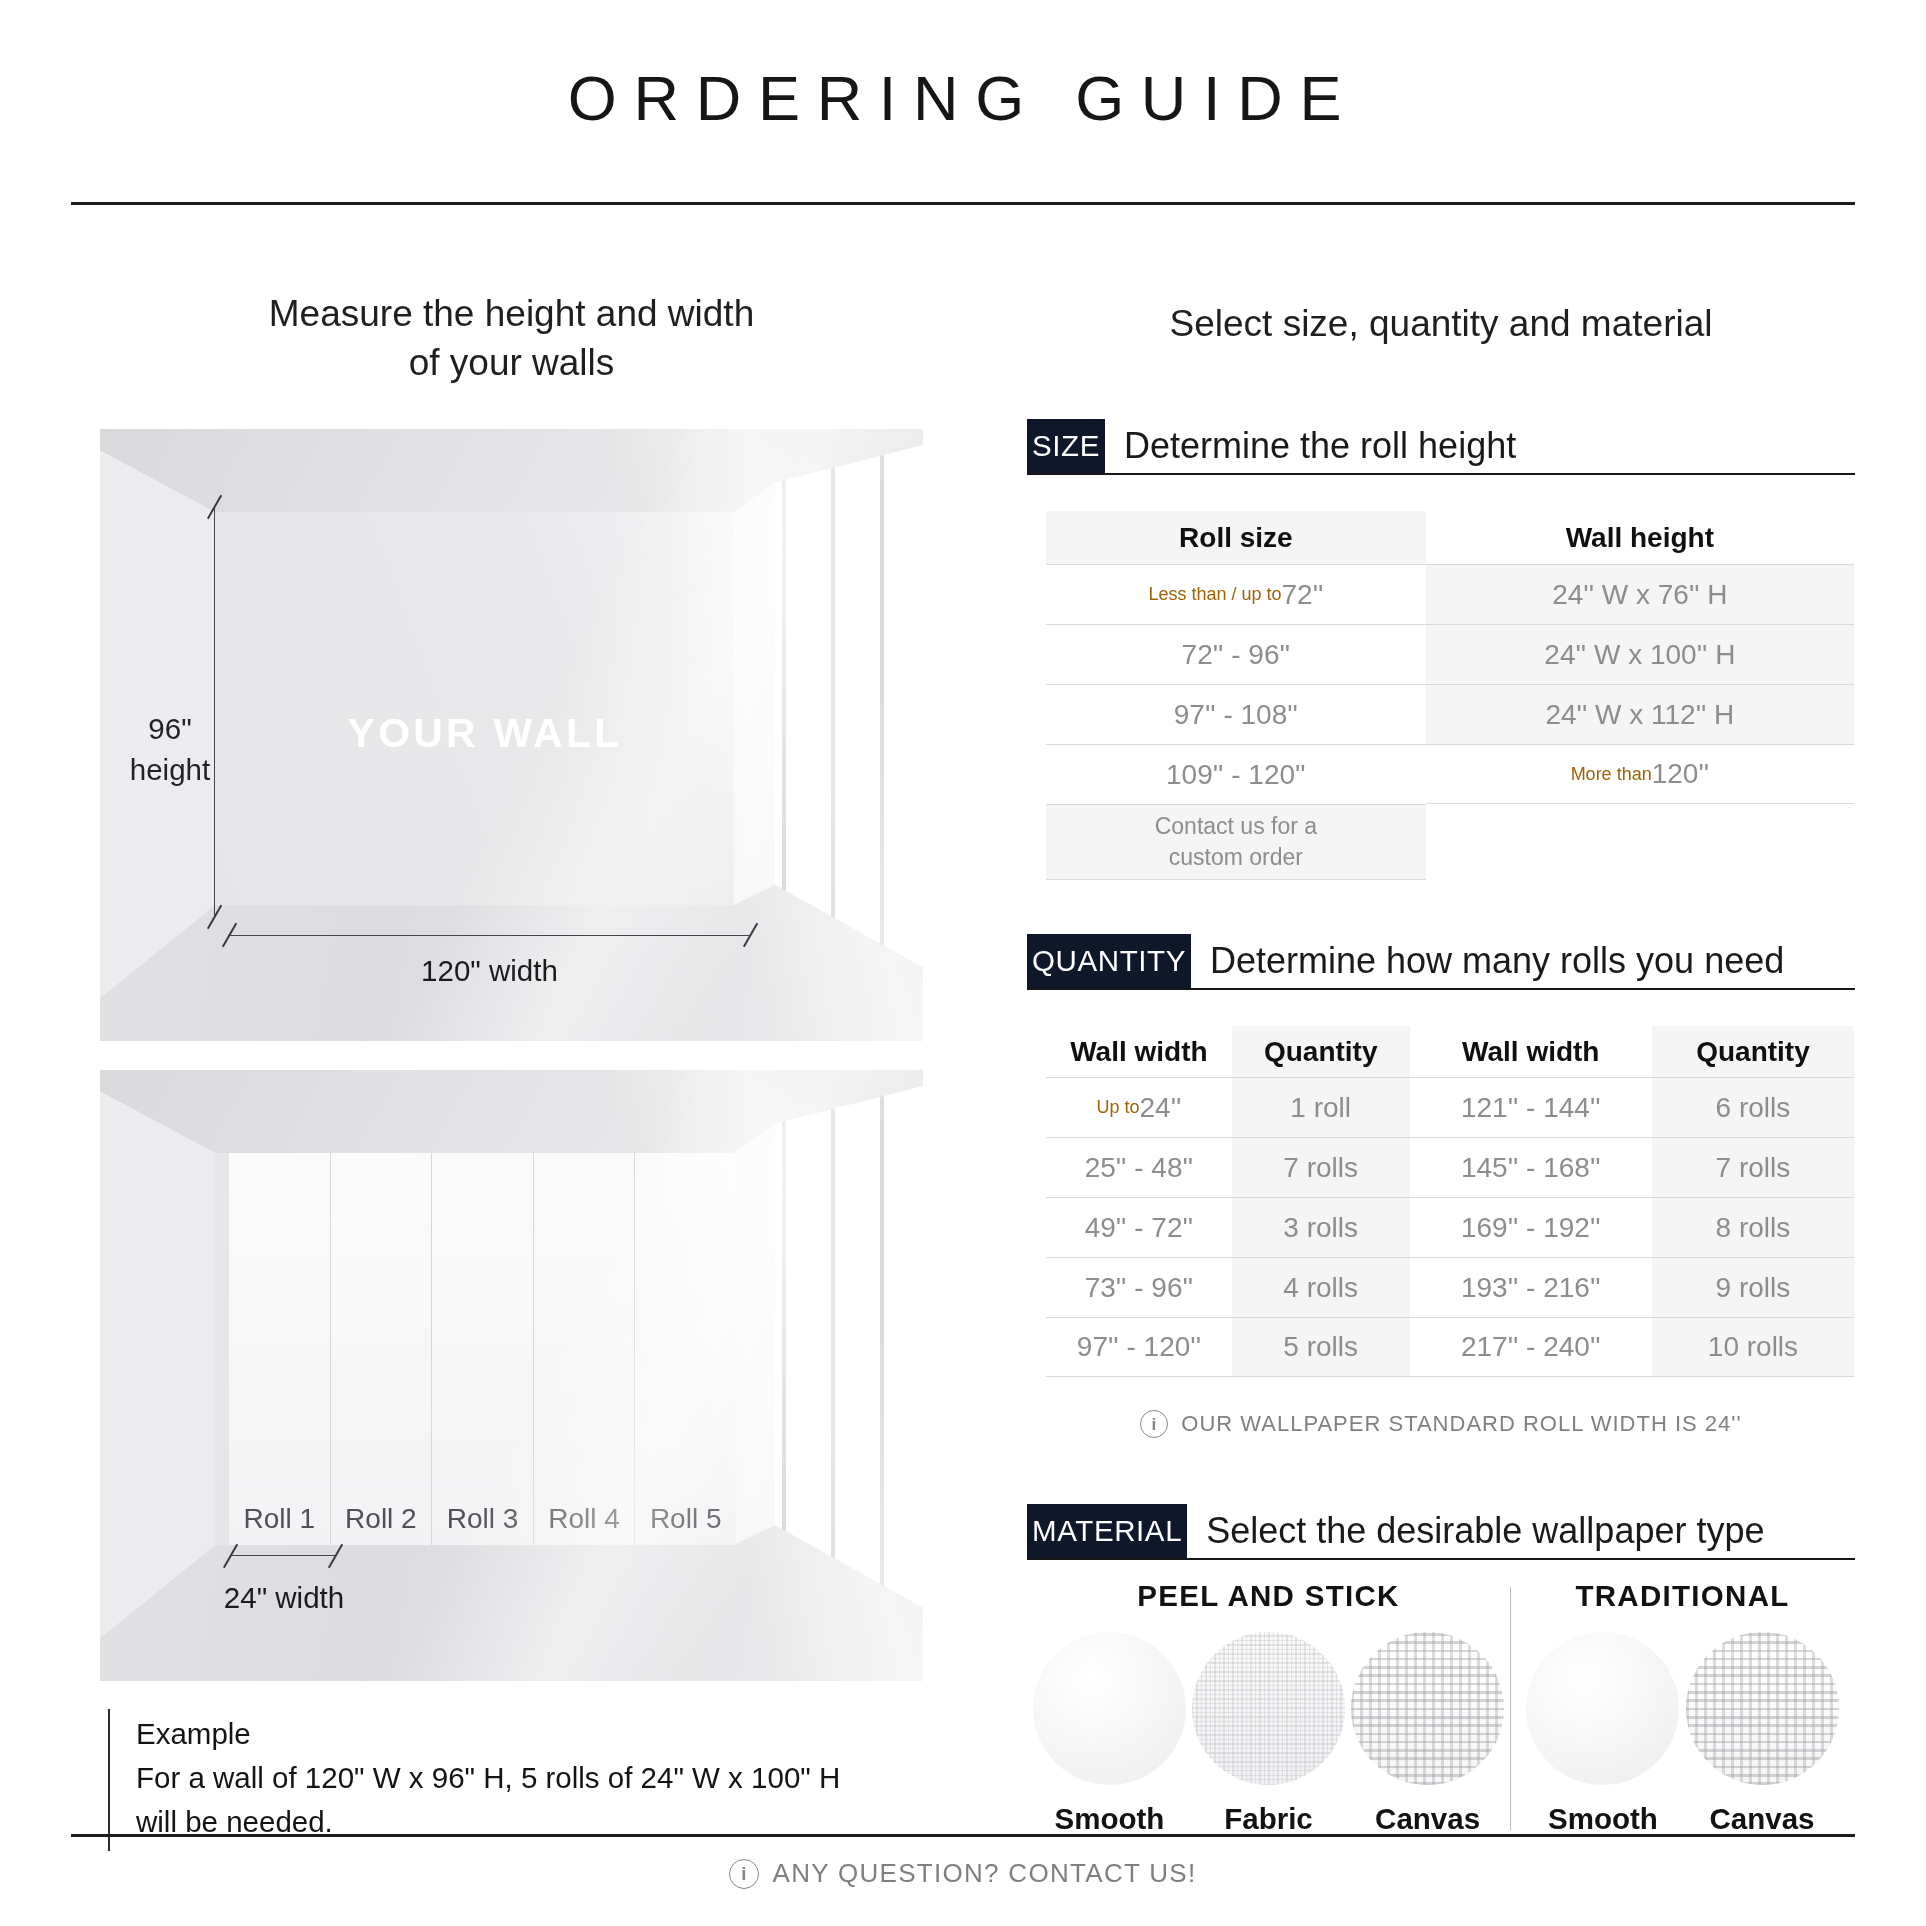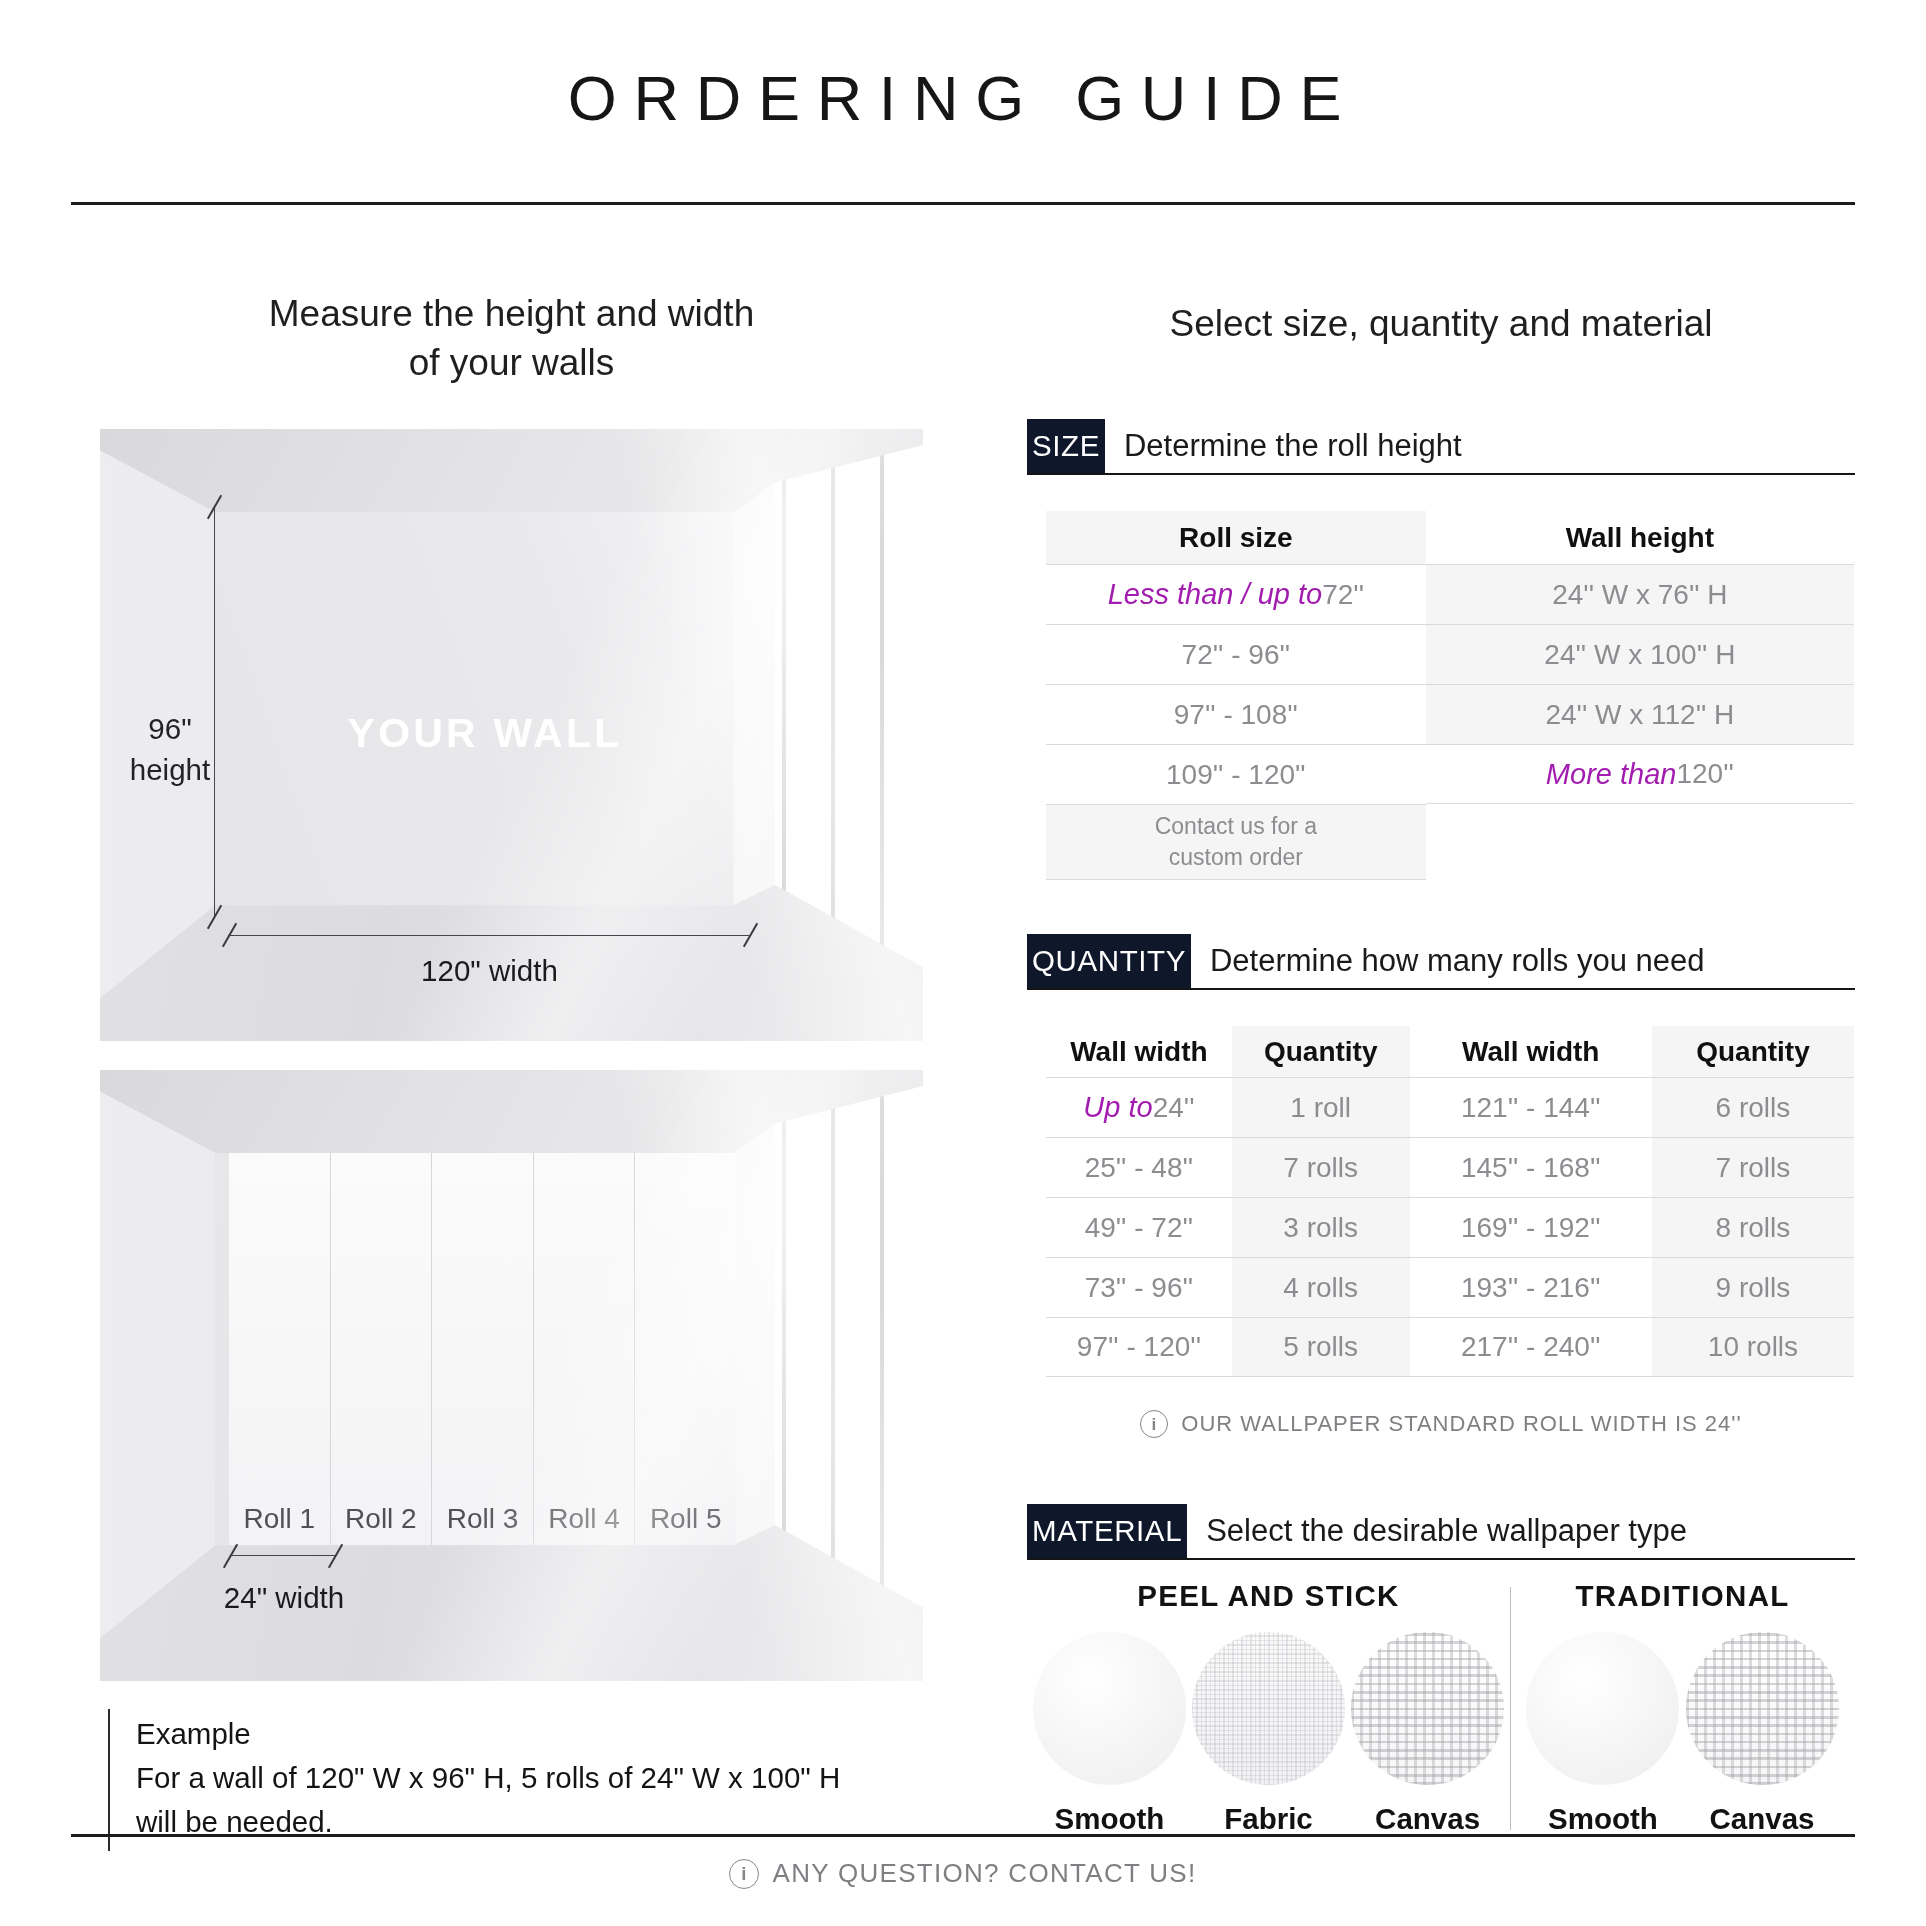--- a/index.html
+++ b/index.html
@@ -60,29 +60,29 @@
 
   
   .example{position:absolute;left:108px;top:1709px;width:796px;border-left:2.6px solid #2c2c2e;
            padding:2.6px 0 6.4px 26px;font-size:29.5px;line-height:1.5;color:#141416;}
 
   
   .section{position:absolute;left:1027px;width:828px;}
   .sec-head{display:flex;align-items:stretch;border-bottom:2.6px solid #151515;height:54px;}
   .chip{background:#0f172a;color:#ffffff;display:flex;align-items:center;
         padding:0 5px;font-size:29.5px;letter-spacing:0.6px;}
-  .sec-sub{display:flex;align-items:center;margin-left:19px;font-size:31px;color:#1a1a1c;}
+  .sec-sub{display:flex;align-items:center;margin-left:19px;font-size:36px;color:#1a1a1c;}
 
   .tbl{display:grid;margin-top:36px;margin-left:19px;width:808px;}
   .size-tbl{grid-template-columns:47% 53%;grid-template-rows:53px repeat(4,60px) 76px;}
   .qty-tbl{grid-template-columns:23% 22% 30% 25%;grid-template-rows:51px repeat(5,60px);}
   .cell{display:flex;align-items:center;justify-content:center;text-align:center;}
   .c-head{font-weight:700;font-size:28px;color:#101012;}
   .c-data{font-size:28px;color:#8d8d91;}
-  .c-small{font-size:29px;color:#a21caf;font-style:italic;}
+  .c-small{font-size:18px;color:#a16207;}
   .c-shade{background:#f5f5f6;}
   .bt{border-top:1.3px solid #dadadd;}
   .bb{border-bottom:1.3px solid #dadadd;}
   .wrap-cell{max-width:231px;font-size:23px;line-height:1.35;}
 
   .note{display:flex;align-items:center;justify-content:center;gap:13px;margin-top:33px;
         font-size:22px;letter-spacing:1px;color:#808084;}
   .info-icon{display:inline-flex;align-items:center;justify-content:center;flex:0 0 auto;
              width:26px;height:26px;border:1.9px solid #85858a;border-radius:50%;
              color:#85858a;font-size:17.3px;font-weight:700;}

